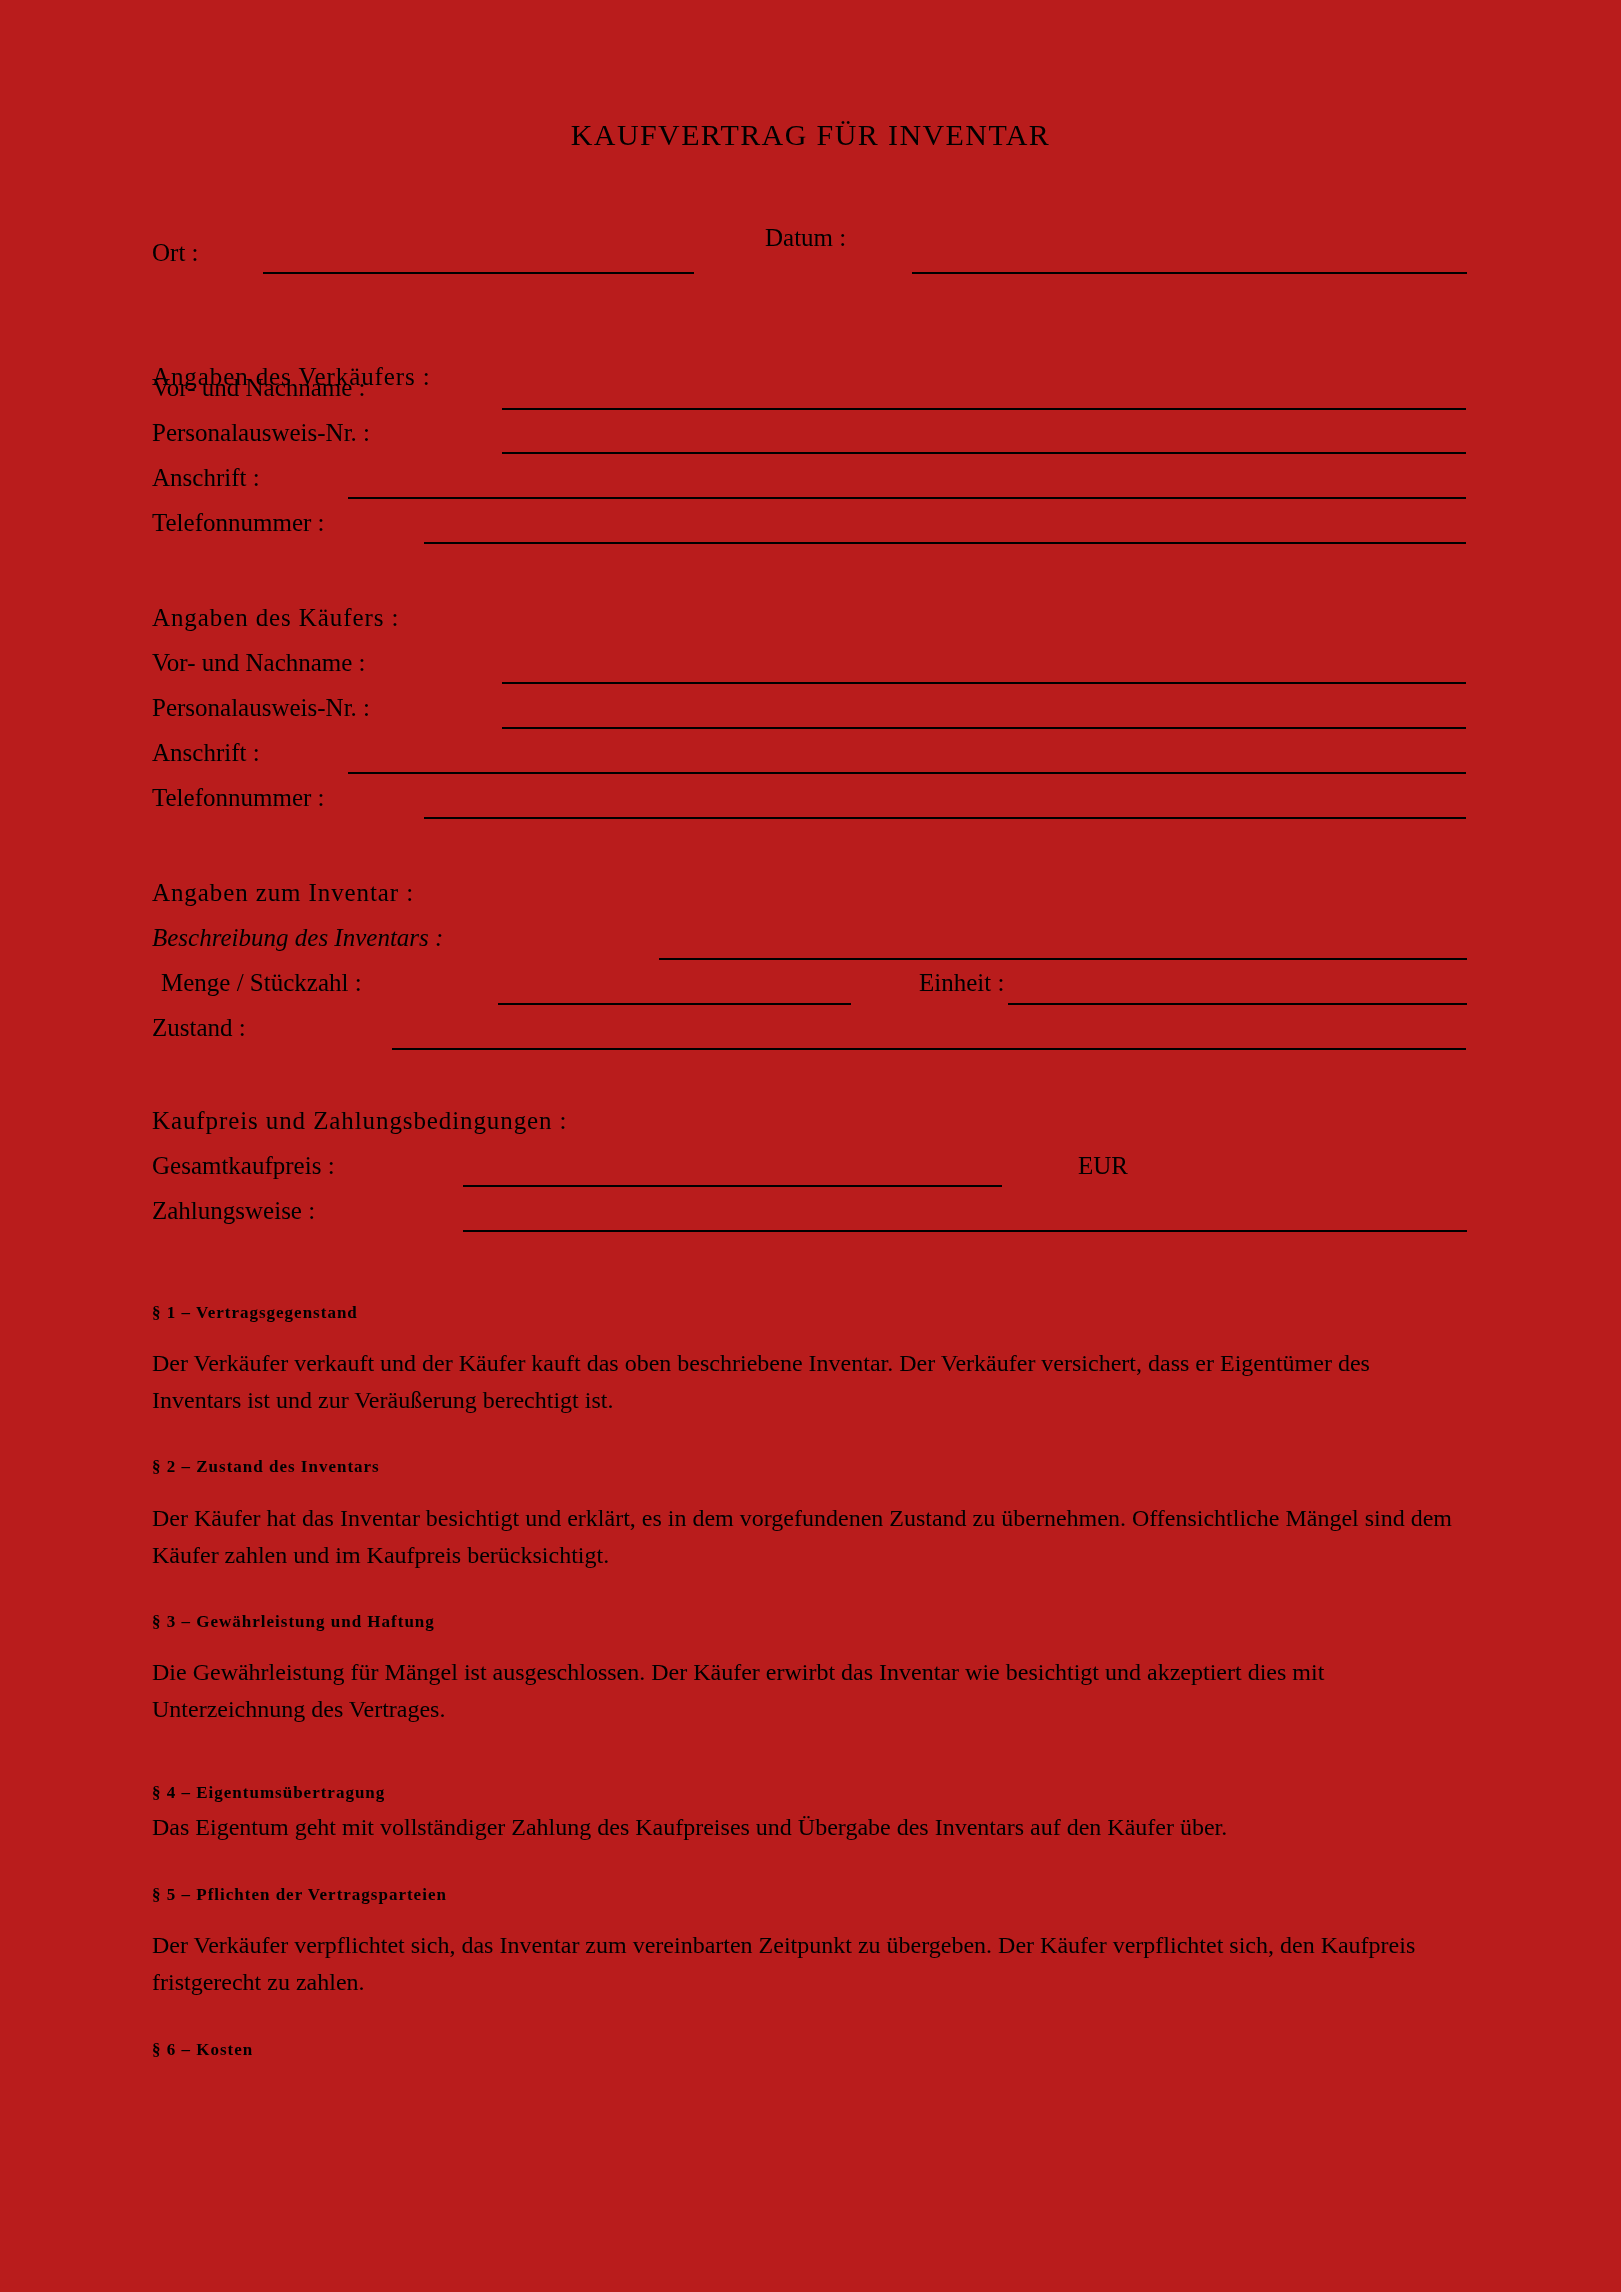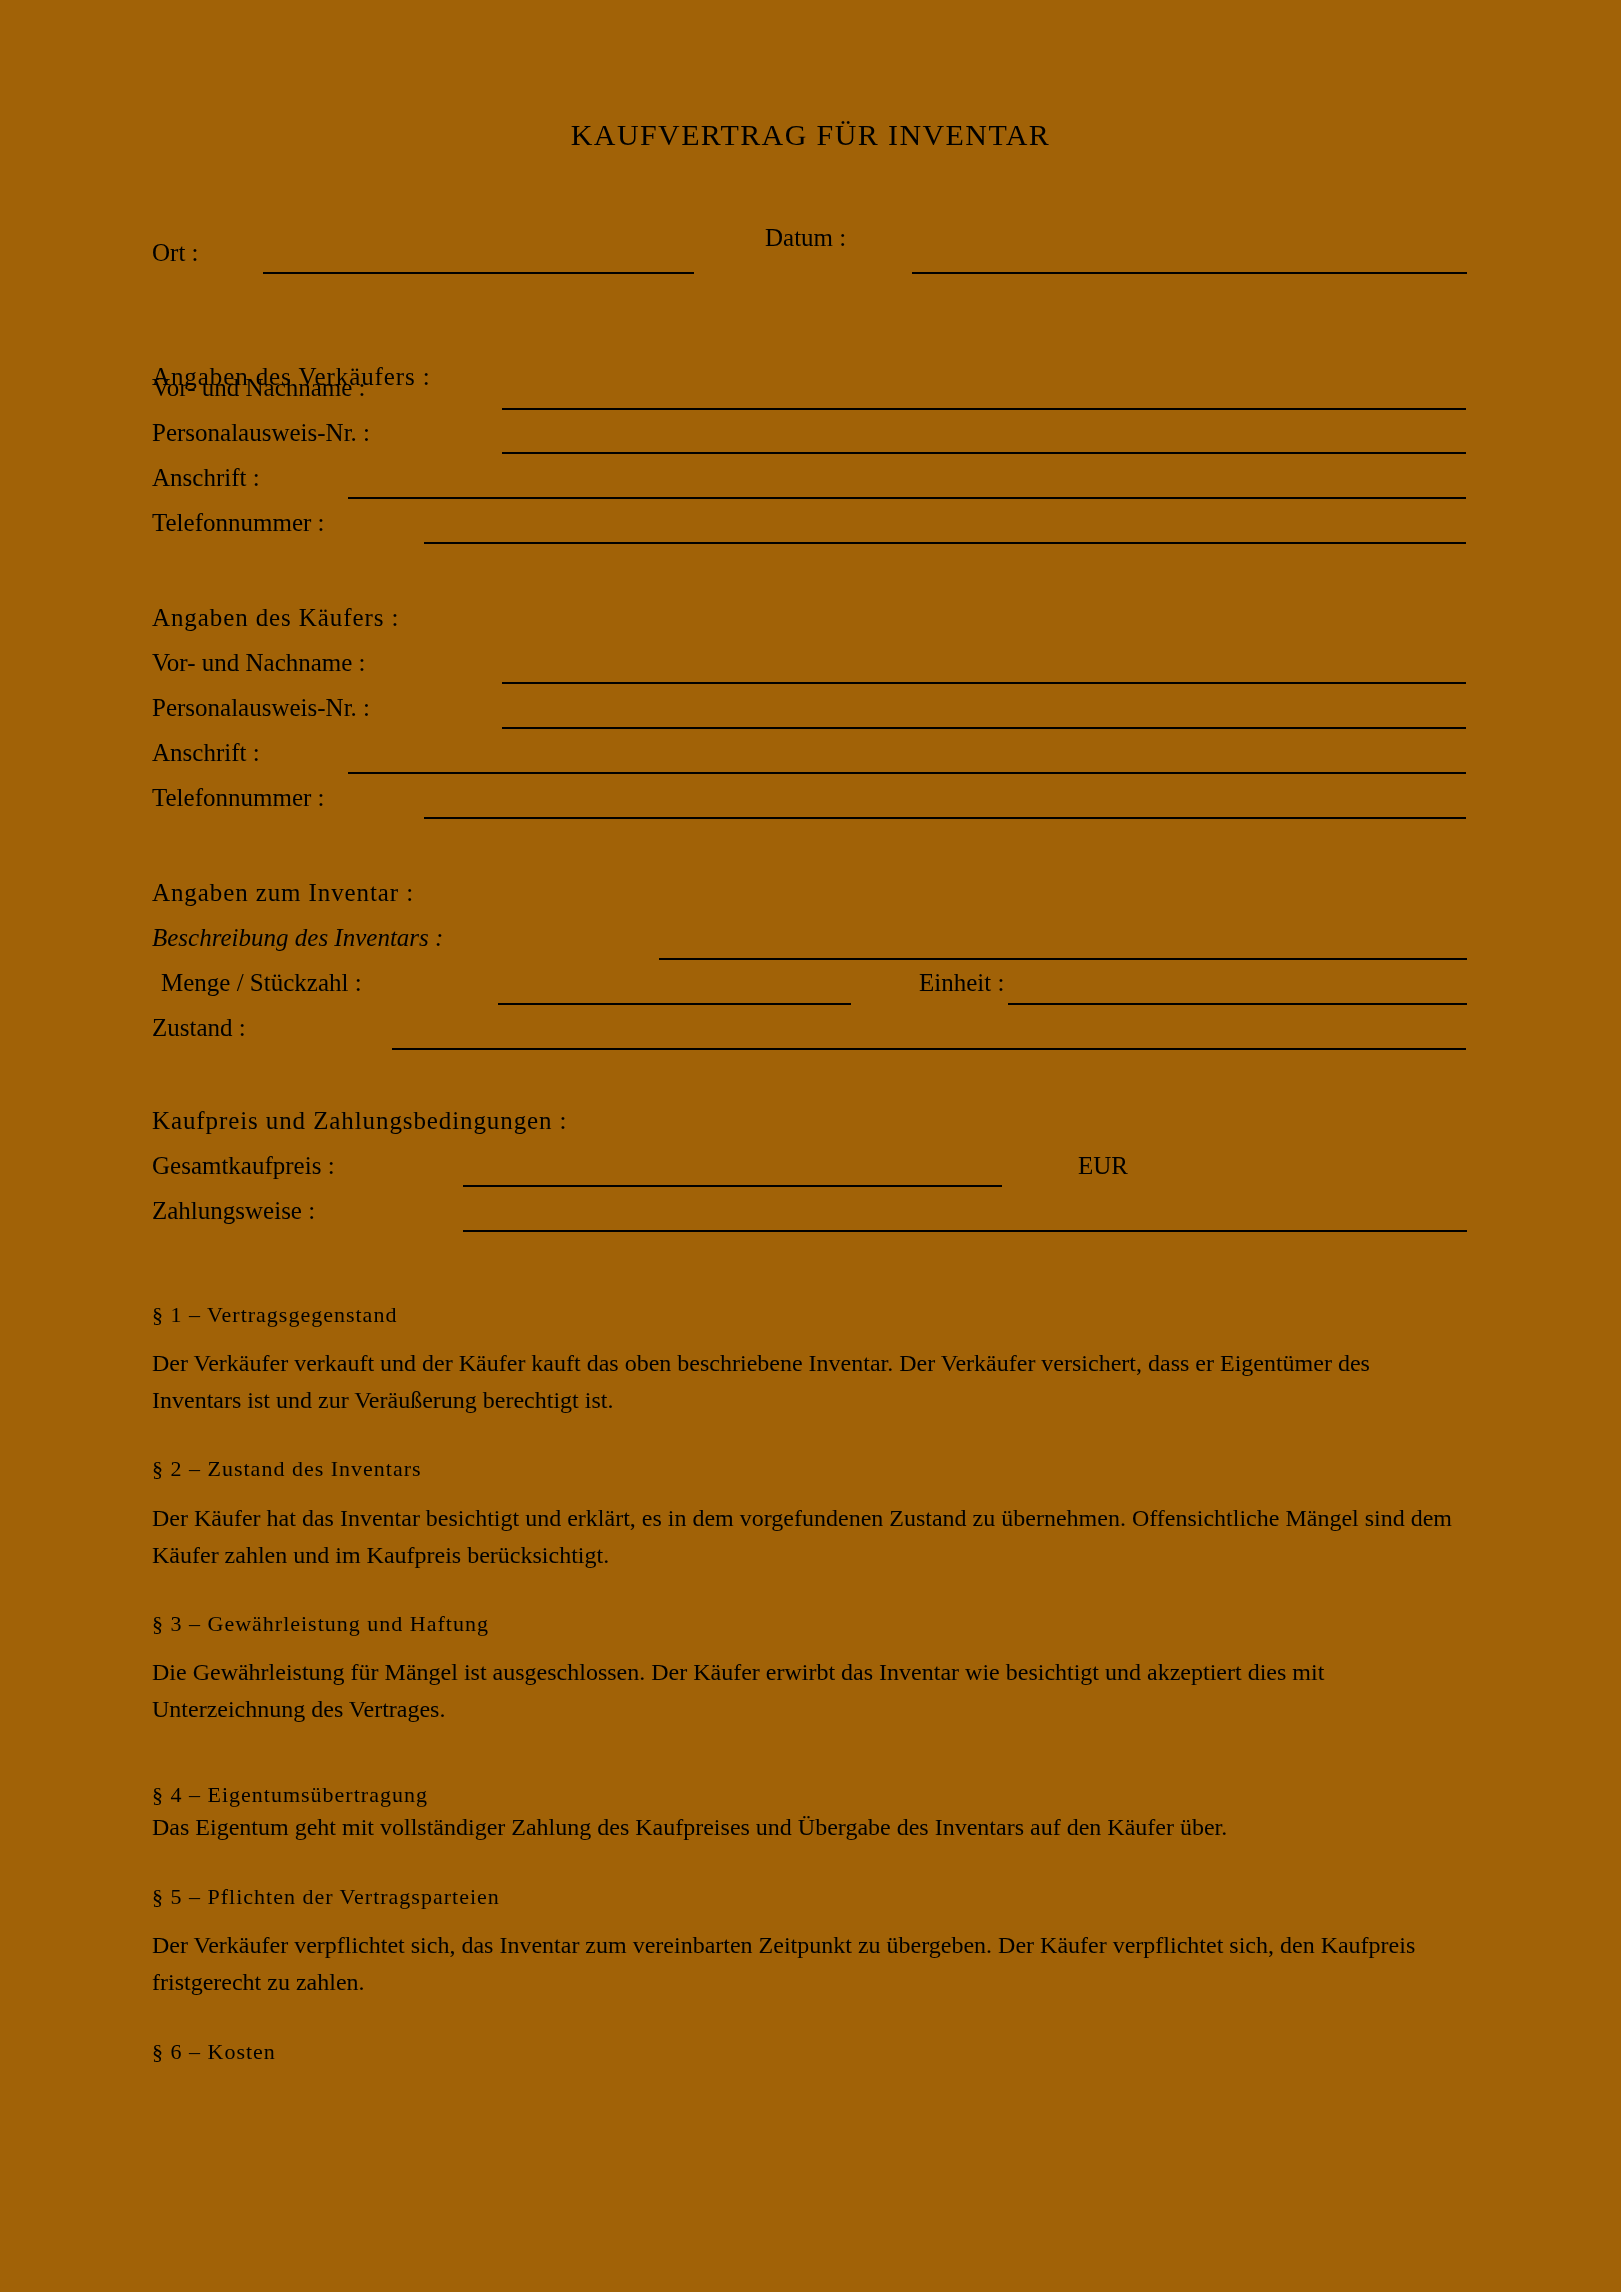--- a/index.html
+++ b/index.html
@@ -10,21 +10,21 @@
   }
   body {
     font-family: "Liberation Serif", "DejaVu Serif", serif;
     color: #000000;
   }
   .page {
     position: relative;
     width: 1621px;
     height: 2293px;
     margin: 0 auto;
-    background: #a16207;
+    background: #b91c1c;
     overflow: hidden;
     box-sizing: border-box;
   }
   .doc-title {
     position: absolute;
     top: 118px;
     left: 0;
     width: 1621px;
     text-align: center;
     font-size: 30px;
@@ -38,21 +38,22 @@
     position: absolute;
     font-size: 25px;
     line-height: 1.0;
     white-space: nowrap;
   }
   .section-head {
     letter-spacing: 0.9px;
   }
   .para-head {
     letter-spacing: 1px;
-    font-size: 22px;
+    font-size: 17px;
+    font-weight: bold;
   }
   .body-text {
     position: absolute;
     font-size: 24px;
     line-height: 37px;
     width: 1313px;
     text-align: left;
   }
 
   

